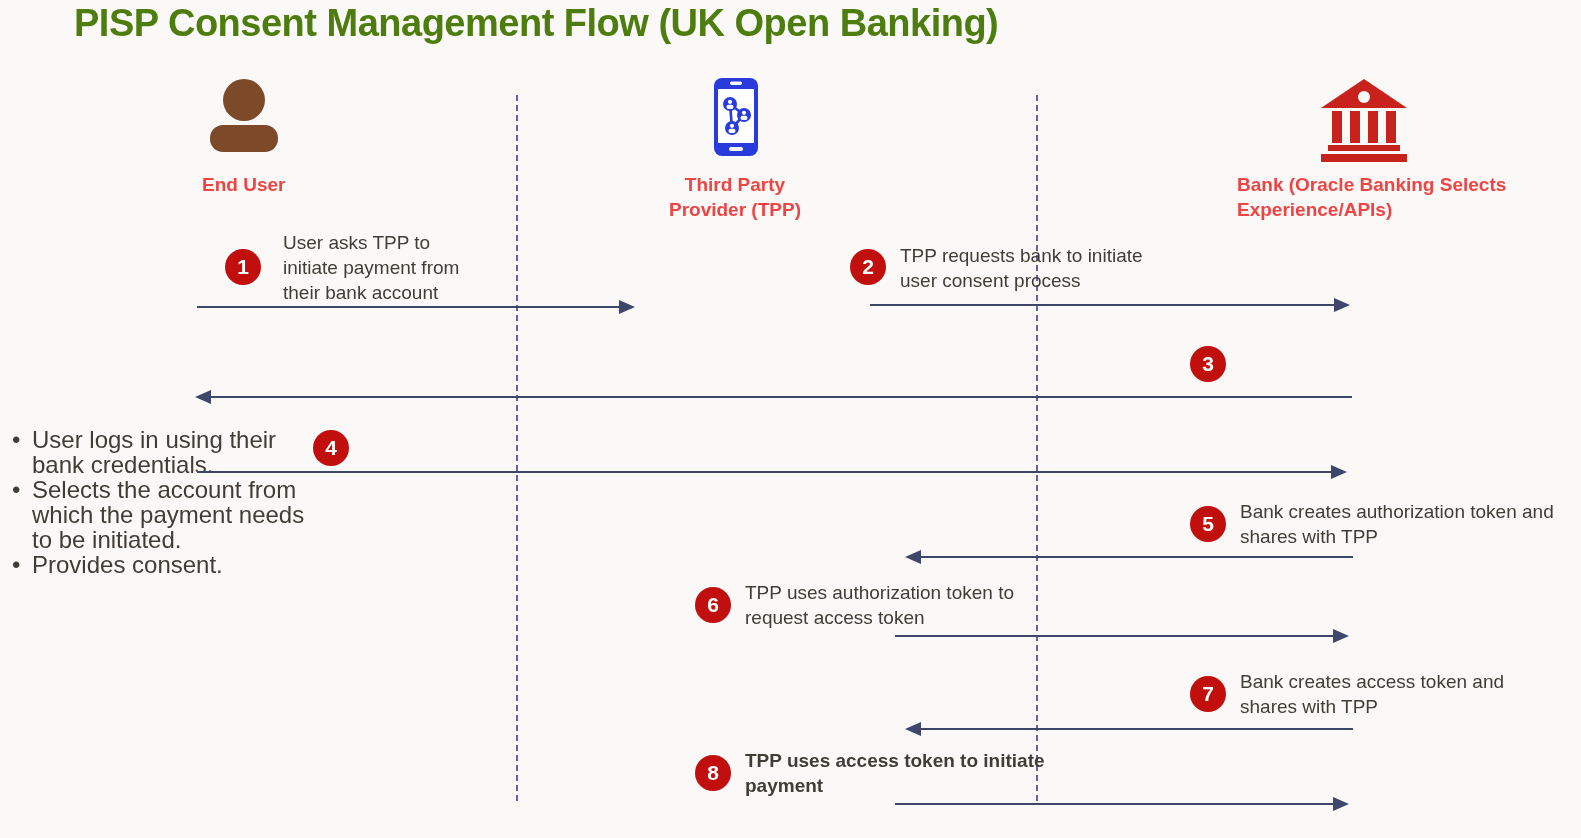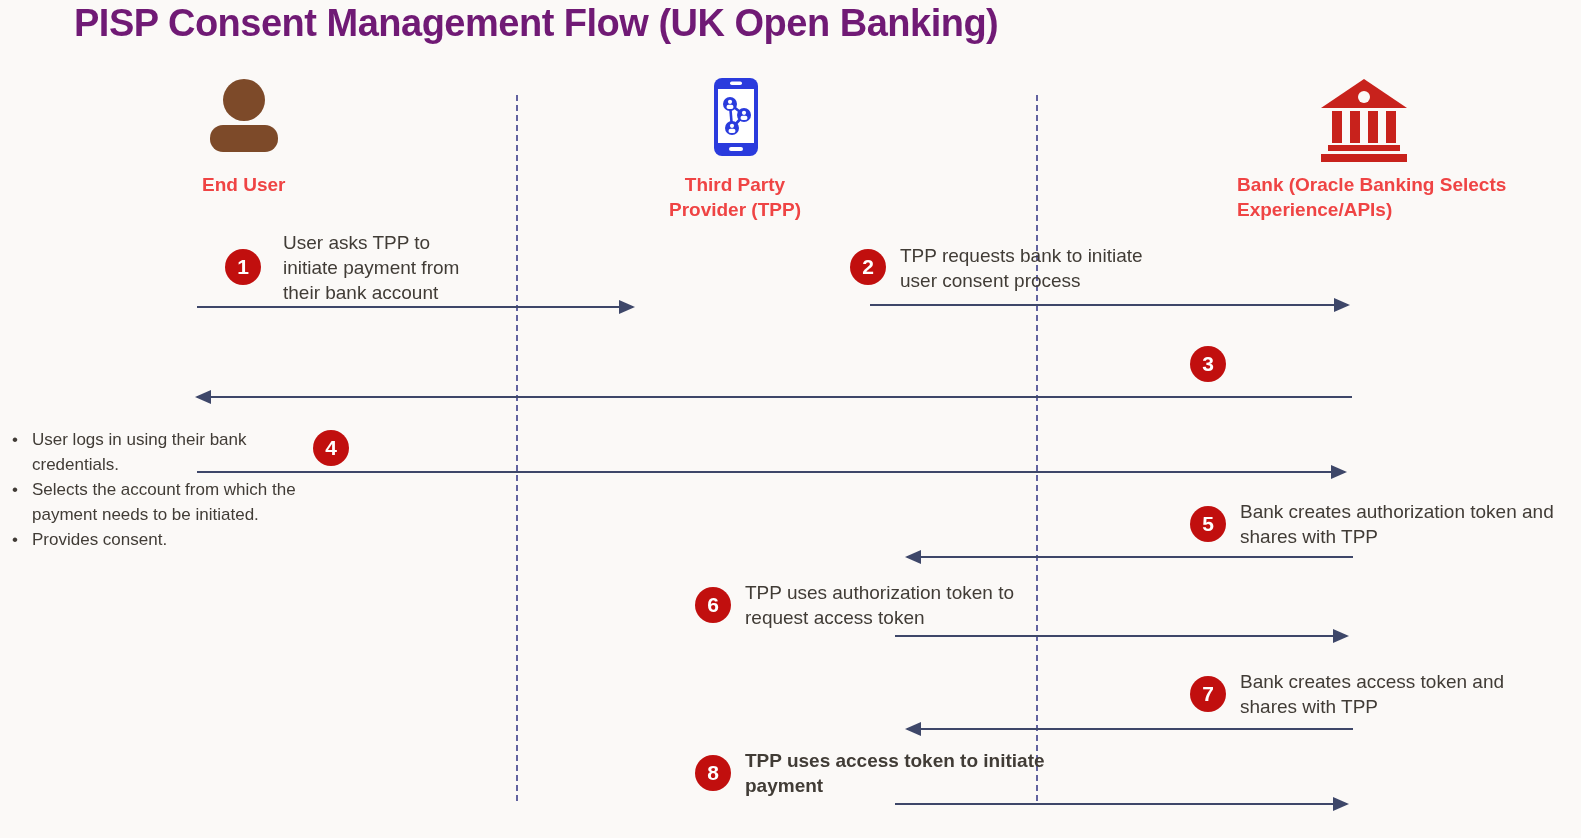--- a/index.html
+++ b/index.html
@@ -3,21 +3,21 @@
 <meta charset="utf-8">
 <style>
   html,body { margin:0; padding:0; }
   .stage {
     position:relative; width:1581px; height:838px;
     background:#fbf9f7; overflow:hidden;
     font-family:"Liberation Sans", sans-serif; color:#413c36;
   }
   .title {
     position:absolute; left:74px; top:2px;
-    font-size:38px; font-weight:bold; color:#701a75; letter-spacing:-0.5px;
+    font-size:38px; font-weight:bold; color:#4d7c0f; letter-spacing:-0.5px;
   }
   .lifeline {
     position:absolute; top:95px; height:706px; width:0;
     border-left:2px dashed #6263a0;
   }
   .lifeline.l1 { left:516px; }
   .lifeline.l2 { left:1036px; }
   .actor-icon { position:absolute; }
   .actor-label {
     position:absolute; font-weight:bold; font-size:19px; line-height:25px; color:#ef4444;
@@ -32,21 +32,21 @@
   }
   .arrow { position:absolute; height:0; border-top:2px solid #3e4769; }
   .arrow.right::after {
     content:""; position:absolute; right:-2px; top:-8px; width:0; height:0;
     border-left:16px solid #3e4769; border-top:7px solid transparent; border-bottom:7px solid transparent;
   }
   .arrow.left::before {
     content:""; position:absolute; left:-2px; top:-8px; width:0; height:0;
     border-right:16px solid #3e4769; border-top:7px solid transparent; border-bottom:7px solid transparent;
   }
-  .bullets { position:absolute; left:8px; top:427px; width:312px; font-size:17px; line-height:25px; }
+  .bullets { position:absolute; left:8px; top:427px; width:312px; font-size:24px; line-height:25px; }
   .bullets .li { position:relative; padding-left:24px; }
   .bullets .li::before { content:"\2022"; position:absolute; left:4px; color:#413c36; }
 </style>
 </head>
 <body>
 
 <div class="stage">
 
   <div class="title">PISP Consent Management Flow (UK Open Banking)</div>
 

